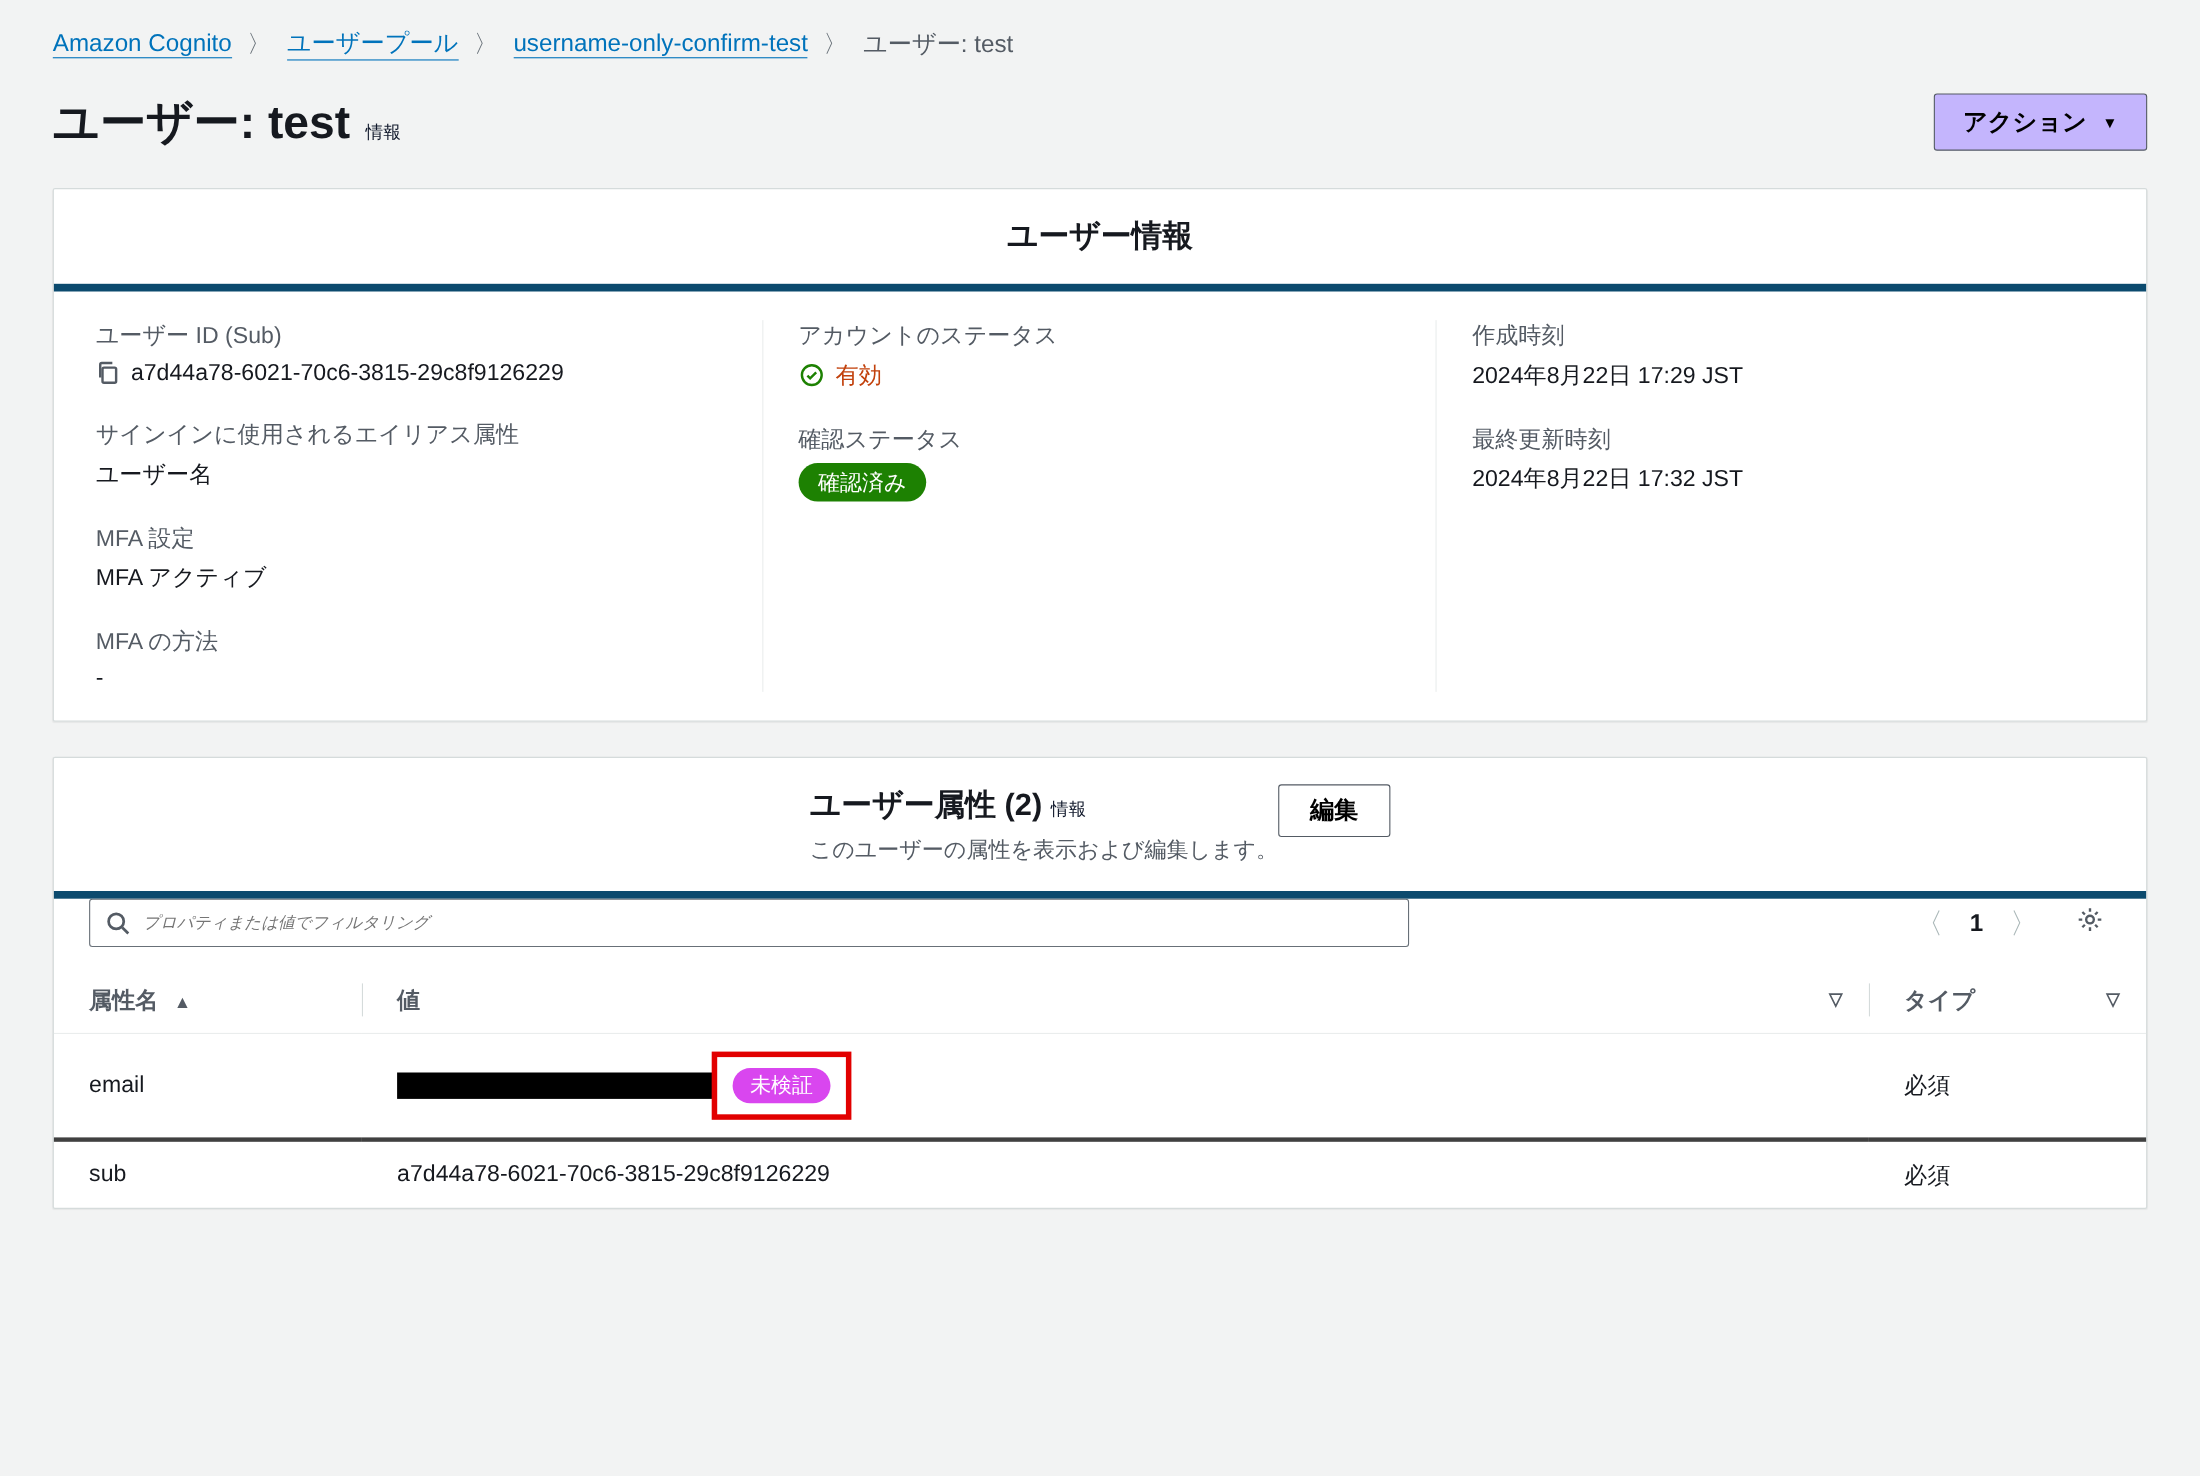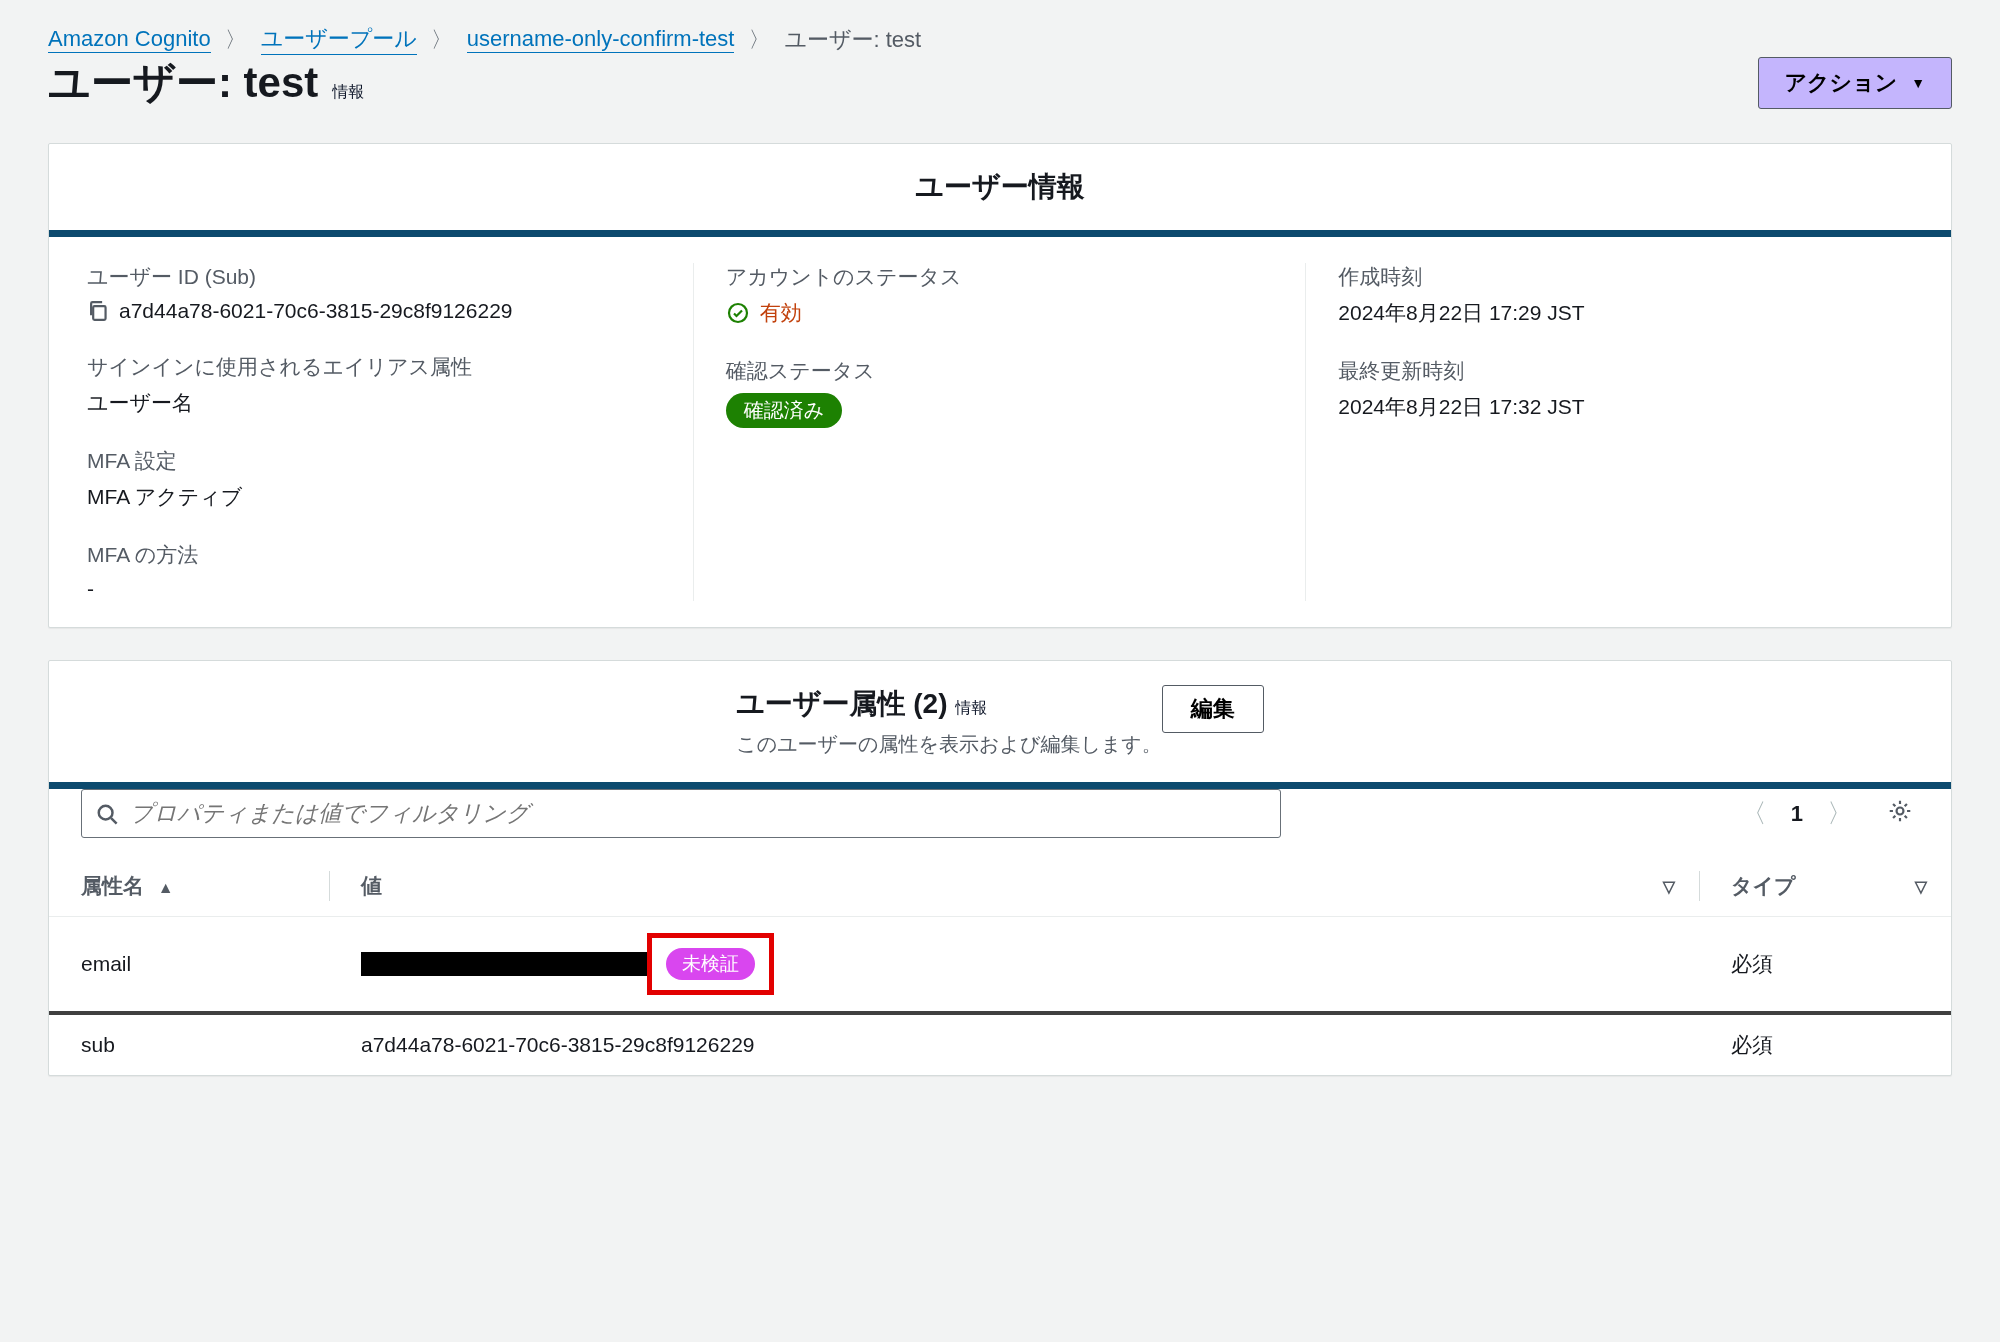--- a/index.html
+++ b/index.html
@@ -11,20 +11,21 @@
   padding: 24px 48px;
 }
 a { color: #0073bb; text-decoration: none; }
 
 
 .breadcrumbs {
   display: flex;
   align-items: center;
   gap: 14px;
   flex-wrap: wrap;
+  margin-bottom: 28px;
   font-size: 22px;
 }
 .breadcrumbs .crumb-link { color: #0073bb; border-bottom: 1px solid #0073bb; }
 .breadcrumbs .crumb-sep { color: #687078; font-size: 22px; }
 .breadcrumbs .crumb-current { color: #545b64; }
 
 
 .header-row {
   display: flex;
   align-items: center;
@@ -145,21 +146,21 @@
   border: 1.5px solid #687078;
   border-radius: 3px;
   display: flex;
   align-items: center;
   padding: 10px 14px;
   gap: 12px;
 }
 .filter-input-wrap input {
   border: none;
   outline: none;
-  font-size: 23px;
+  font-size: 15px;
   flex: 1;
   font-style: italic;
   color: #687078;
   background: transparent;
 }
 .pager {
   display: flex;
   align-items: center;
   gap: 20px;
   color: #687078;

